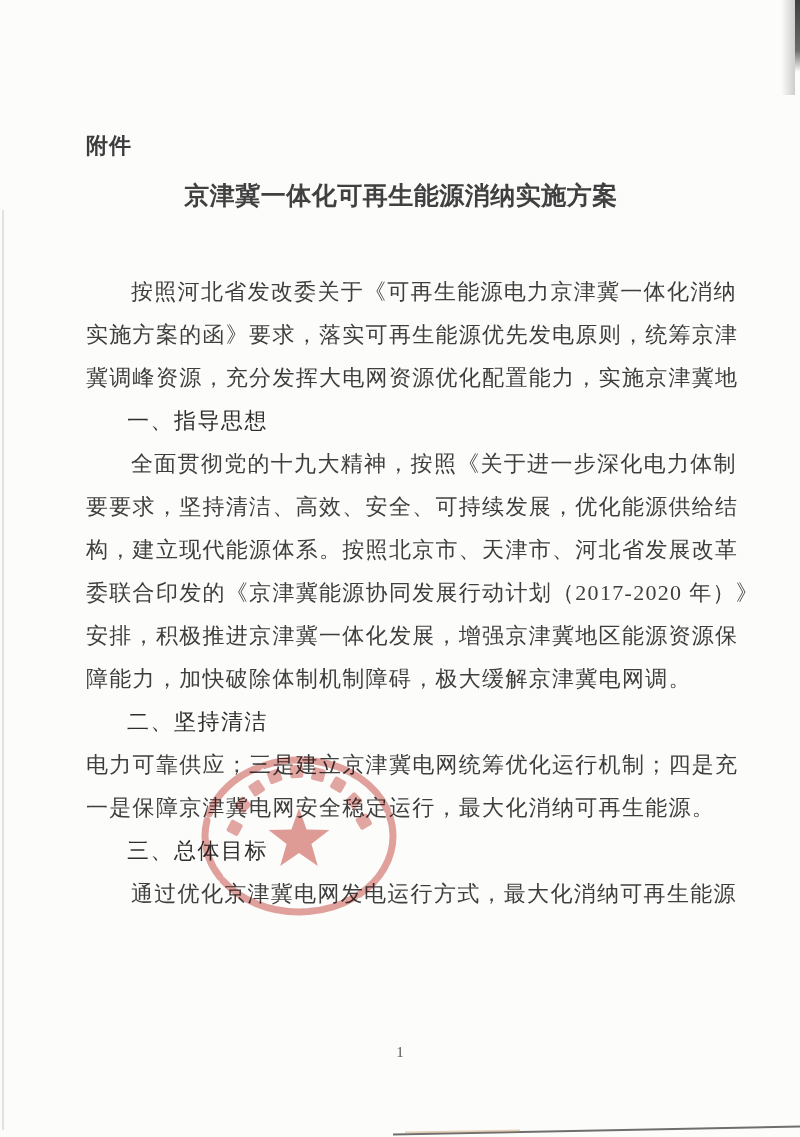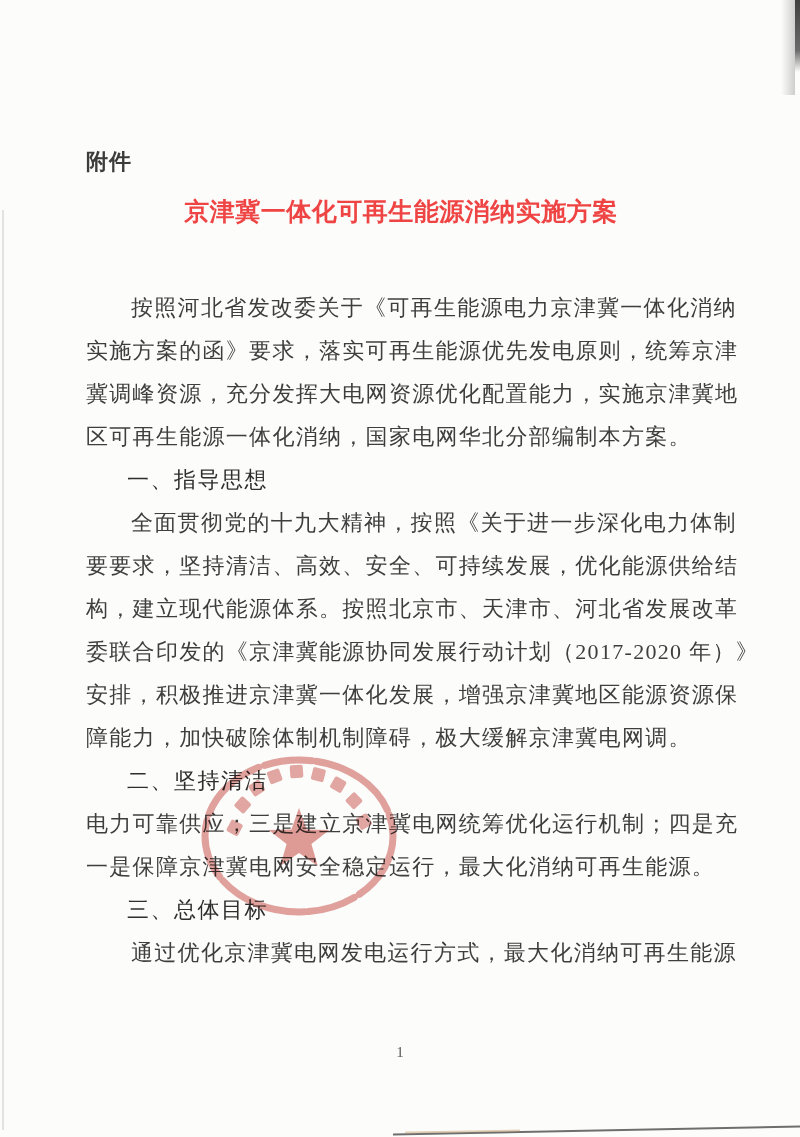--- a/index.html
+++ b/index.html
@@ -8,39 +8,39 @@
     width: 800px;
     height: 1137px;
     margin: 0 auto;
     background: #fcfcfb;
     overflow: hidden;
     font-family: "Liberation Serif", serif;
   }
   .content {
     position: absolute;
     left: 86px;
-    top: 16px;
+    top: 0;
     width: 630px;
   }
   .attachment {
     margin-top: 130px;
     font-size: 22px;
     line-height: 32px;
     color: #3c3c3c;
     font-family: "Liberation Sans", sans-serif;
     font-weight: bold;
     letter-spacing: 1px;
   }
   .title {
     margin: 16px 0 0 0;
     font-size: 25px;
     line-height: 36px;
     font-weight: bold;
     text-align: center;
-    color: #ef4444;
+    color: #404040;
     letter-spacing: 0.5px;
     font-family: "Liberation Serif", serif;
   }
   .doc-body {
     margin-top: 56px;
     color: #3e3e3e;
   }
   .line {
     font-size: 22px;
     line-height: 43px;
@@ -111,21 +111,20 @@
 
 <div class="scan">
 
   <div class="content">
     <div class="attachment">附件</div>
     <h1 class="title">京津冀一体化可再生能源消纳实施方案</h1>
     <div class="doc-body" id="doc-body">
         <div class="line first">按照河北省发改委关于《可再生能源电力京津冀一体化消纳</div>
         <div class="line">实施方案的函》要求，落实可再生能源优先发电原则，统筹京津</div>
         <div class="line">冀调峰资源，充分发挥大电网资源优化配置能力，实施京津冀地</div>
-        <div class="line">区可再生能源一体化消纳，国家电网华北分部编制本方案。</div>
         <div class="heading">一、指导思想</div>
         <div class="line first">全面贯彻党的十九大精神，按照《关于进一步深化电力体制</div>
         <div class="line">要要求，坚持清洁、高效、安全、可持续发展，优化能源供给结</div>
         <div class="line">构，建立现代能源体系。按照北京市、天津市、河北省发展改革</div>
         <div class="line">委联合印发的《京津冀能源协同发展行动计划（2017-2020 年）》</div>
         <div class="line">安排，积极推进京津冀一体化发展，增强京津冀地区能源资源保</div>
         <div class="line">障能力，加快破除体制机制障碍，极大缓解京津冀电网调。</div>
         <div class="heading">二、坚持清洁</div>
         <div class="line">电力可靠供应；三是建立京津冀电网统筹优化运行机制；四是充</div>
         <div class="line">一是保障京津冀电网安全稳定运行，最大化消纳可再生能源。</div>

